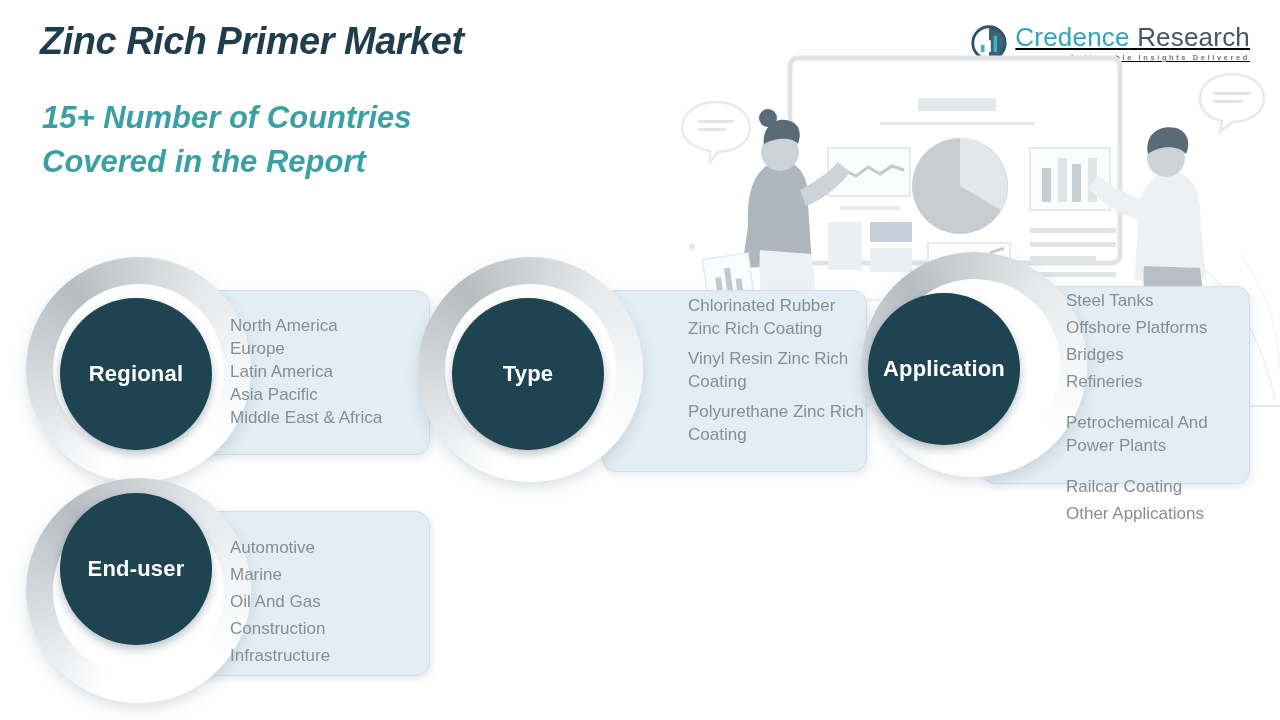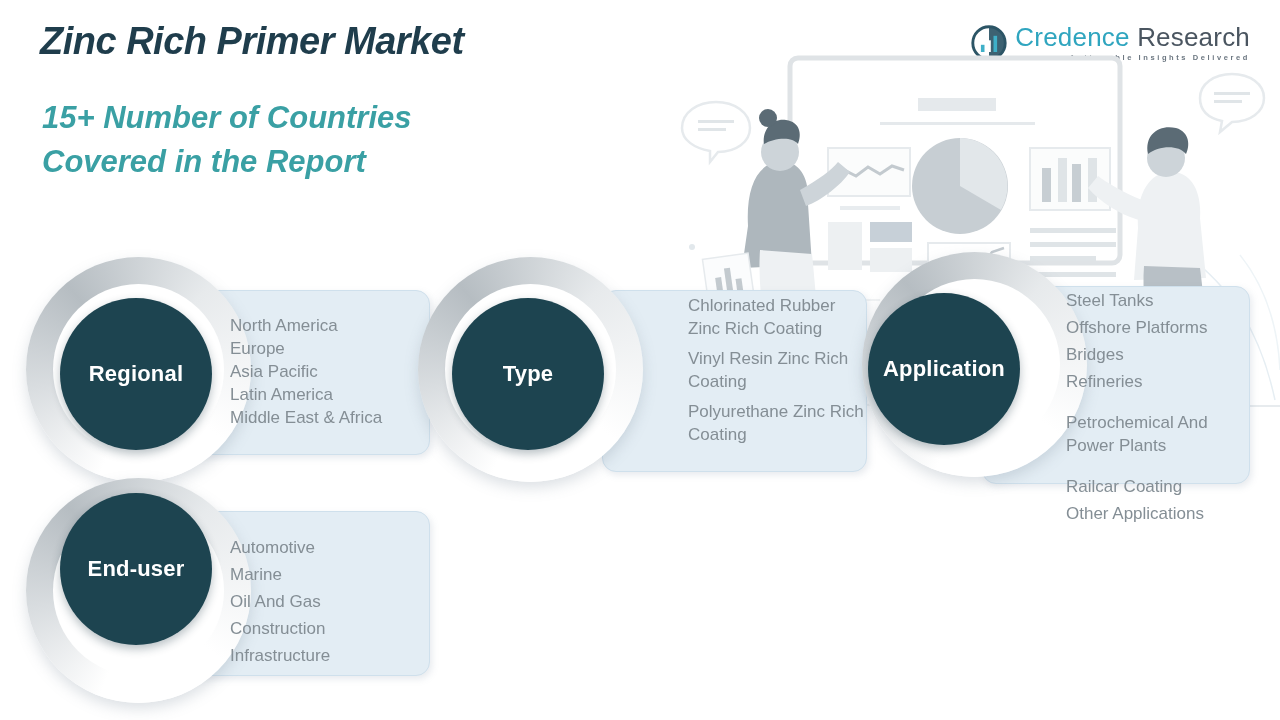--- a/index.html
+++ b/index.html
@@ -43,20 +43,21 @@
   }
 
   
   .logo {
     position: absolute;
     right: 30px;
     top: 24px;
     display: flex;
     align-items: center;
     gap: 8px;
+    text-decoration: underline;
   }
   .logo-mark { width: 36px; height: 36px; flex: none; }
   .logo-text-wrap { display: flex; flex-direction: column; line-height: 1; }
   .logo-name { font-size: 26px; letter-spacing: 0.2px; white-space: nowrap; }
   .logo-name .cred { color: #2fa5bf; }
   .logo-name .res { color: #4a5560; }
   .logo-tagline {
     font-size: 7.5px;
     letter-spacing: 2.6px;
     color: #6b7680;
@@ -242,22 +243,22 @@
 
   <div class="segment">
     <div class="seg-panel" style="left:130px; top:290px; width:300px; height:165px;"></div>
     <div class="seg-ring" style="left:26px; top:257px; width:225px; height:225px;"></div>
     <div class="seg-circle" style="left:60px; top:298px; width:152px; height:152px;">
       <span>Regional</span>
     </div>
     <ul class="seg-list" style="left:230px; top:314px; width:210px;">
       <li>North America</li>
       <li>Europe</li>
+      <li>Latin America</li>
       <li>Asia Pacific</li>
-      <li>Latin America</li>
       <li>Middle East &amp; Africa</li>
     </ul>
   </div>
 
   <div class="segment">
     <div class="seg-panel" style="left:602px; top:290px; width:265px; height:182px;"></div>
     <div class="seg-ring" style="left:418px; top:257px; width:225px; height:225px;"></div>
     <div class="seg-circle" style="left:452px; top:298px; width:152px; height:152px;">
       <span>Type</span>
     </div>

